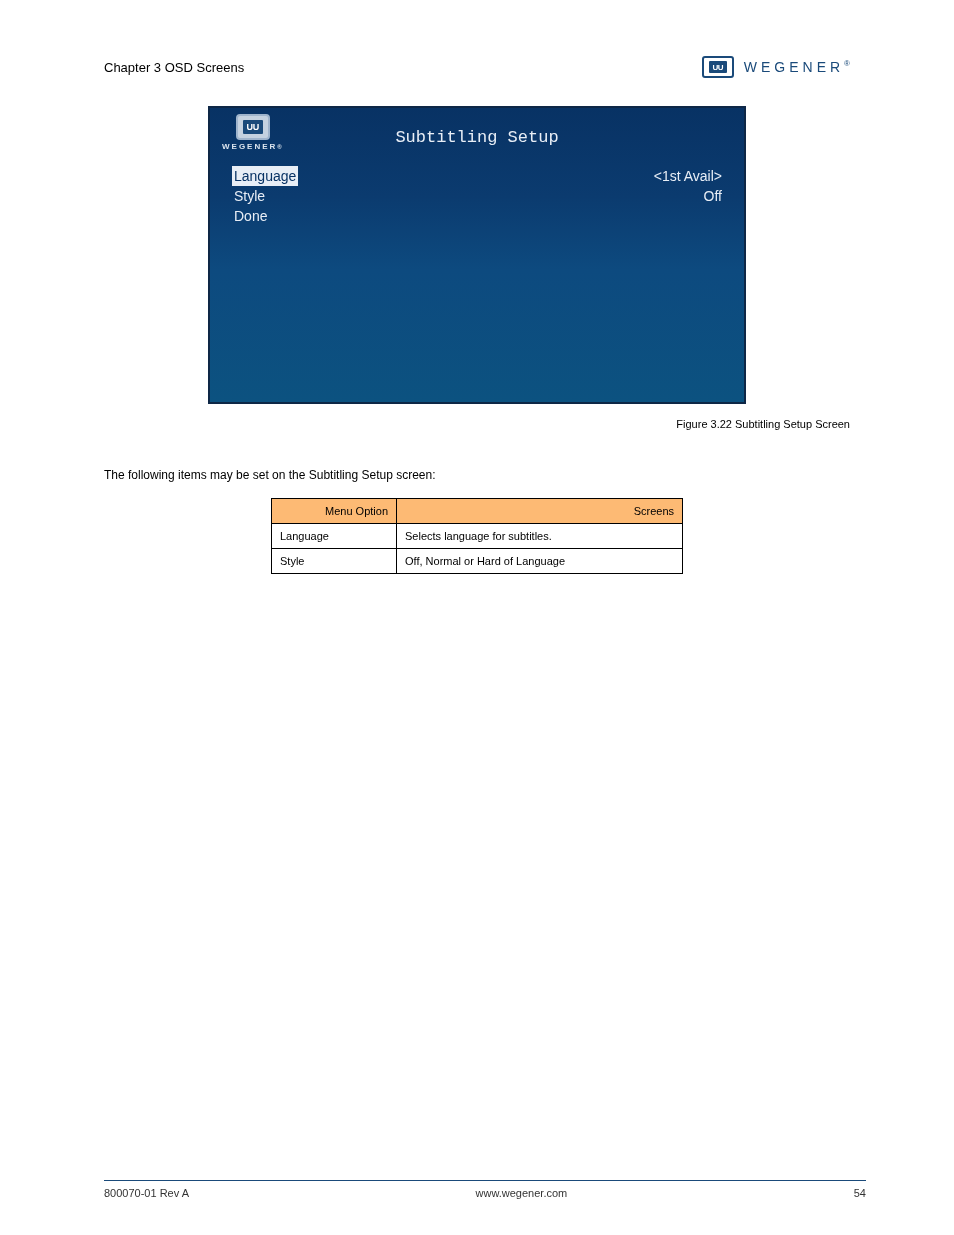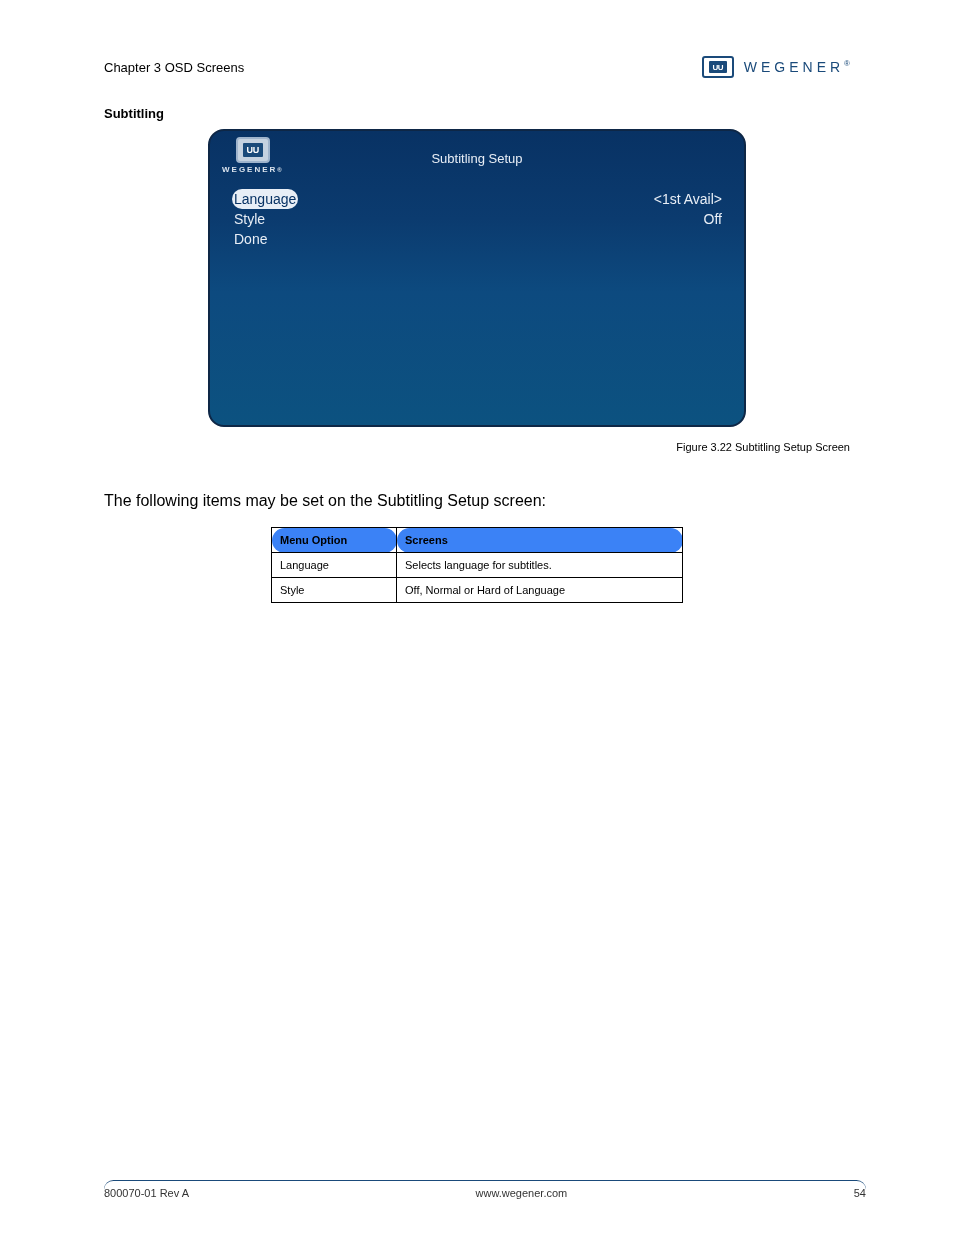--- a/index.html
+++ b/index.html
@@ -1,15 +1,15 @@
 <!DOCTYPE html>
 <html><head>
 <meta charset="utf-8">
 <style>
-  * { box-sizing: border-box; margin: 0; padding: 0; border-radius: 16px; }
+  * { box-sizing: border-box; margin: 0; padding: 0; }
   body {
     width: 954px;
     height: 1235px;
     background: #ffffff;
     font-family: Arial, Helvetica, sans-serif;
     position: relative;
     color: #000;
   }
   .page {
     padding: 56px 104px 0 104px;
@@ -115,23 +115,24 @@
     letter-spacing: 2px;
     color: #dbe4ee;
     font-weight: bold;
   }
   .ui-title {
     position: absolute;
     top: 20px;
     left: 0;
     width: 100%;
     text-align: center;
-    font-size: 13px;
+    font-size: 17px;
     font-weight: 300;
     color: #e8eef6;
+    font-family: Liberation Mono, monospace;
   }
   .ui-menu {
     position: absolute;
     top: 58px;
     left: 22px;
     right: 22px;
     font-size: 14px;
   }
   .ui-menu-row {
     display: flex;
@@ -150,21 +151,21 @@
     color: #e8eef6;
     margin-left: 36px;
   }
 
   .figure-caption {
     text-align: right;
     font-size: 11px;
     margin-bottom: 20px;
   }
   .body-text {
-    font-size: 16px;
+    font-size: 12px;
     line-height: 1.5;
     margin-bottom: 14px;
     margin-top: 36px;
   }
   .table-caption {
     text-align: center;
     font-size: 11px;
     margin-bottom: 6px;
   }
   table.setup-table {
@@ -173,23 +174,23 @@
     width: 412px;
   }
   table.setup-table th, table.setup-table td {
     border: 1.5px solid #000;
     font-size: 11px;
     padding: 6px 8px;
     text-align: left;
     vertical-align: middle;
   }
   table.setup-table th {
-    background: #3b82f6;
-    font-weight: bold;
-    text-align: left;
+    background: #fdba74;
+    font-weight: normal;
+    text-align: right;
   }
   table.setup-table td.c1 { width: 125px; }
 
   .footer {
     position: absolute;
     bottom: 36px;
     left: 104px;
     right: 88px;
     border-top: 1.5px solid #1a4a7a;
     padding-top: 6px;
@@ -206,21 +207,20 @@
   <div class="header">
     <div class="header-left">Chapter 3 OSD Screens</div>
     <div class="header-right">
       <span class="logo-badge">
         <span class="logo-badge-inner">UU</span>
       </span>
       <span class="logo-text"><span>WEGENER</span><span class="logo-r">®</span></span>
     </div>
   </div>
 
-  <div class="section-heading">Subtitling</div>
 
   <div class="ui-screenshot">
     <div class="ui-logo-area">
       <div class="ui-logo-badge">
         <div class="ui-logo-inner">UU</div>
       </div>
       <div class="ui-logo-text"><span>WEGENER</span><span style="font-size:6px;">®</span></div>
     </div>
     <div class="ui-title">Subtitling Setup</div>
     <div class="ui-menu">

